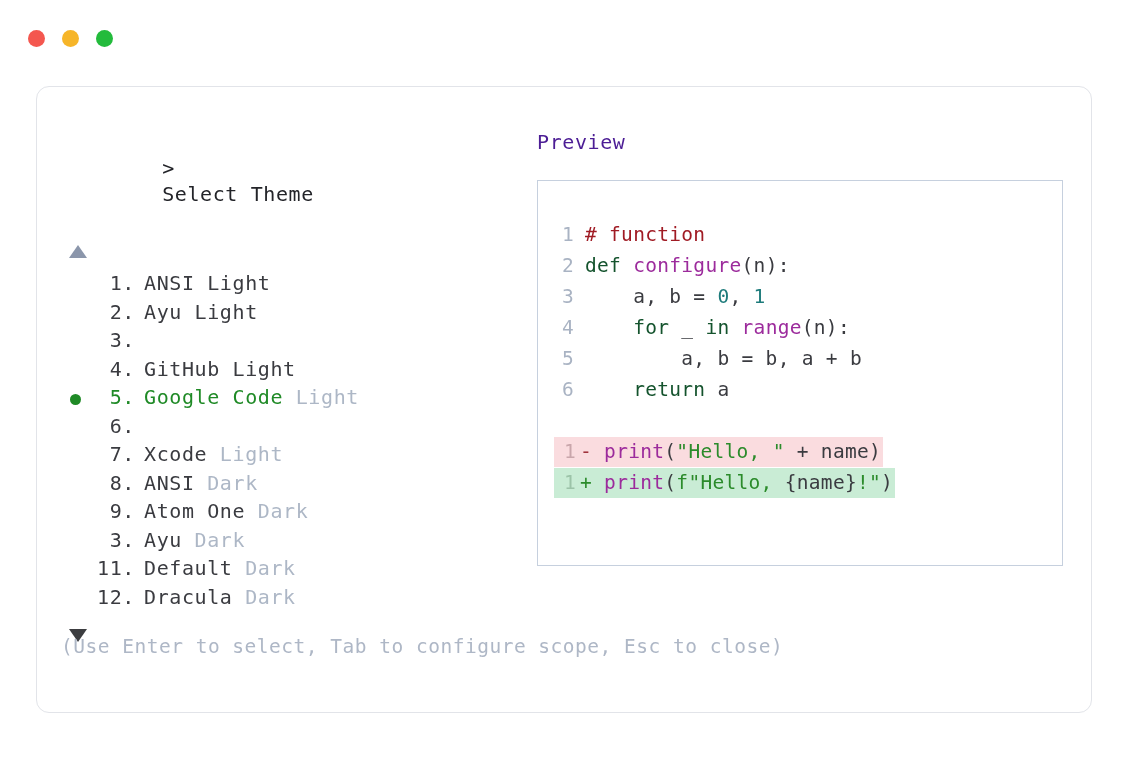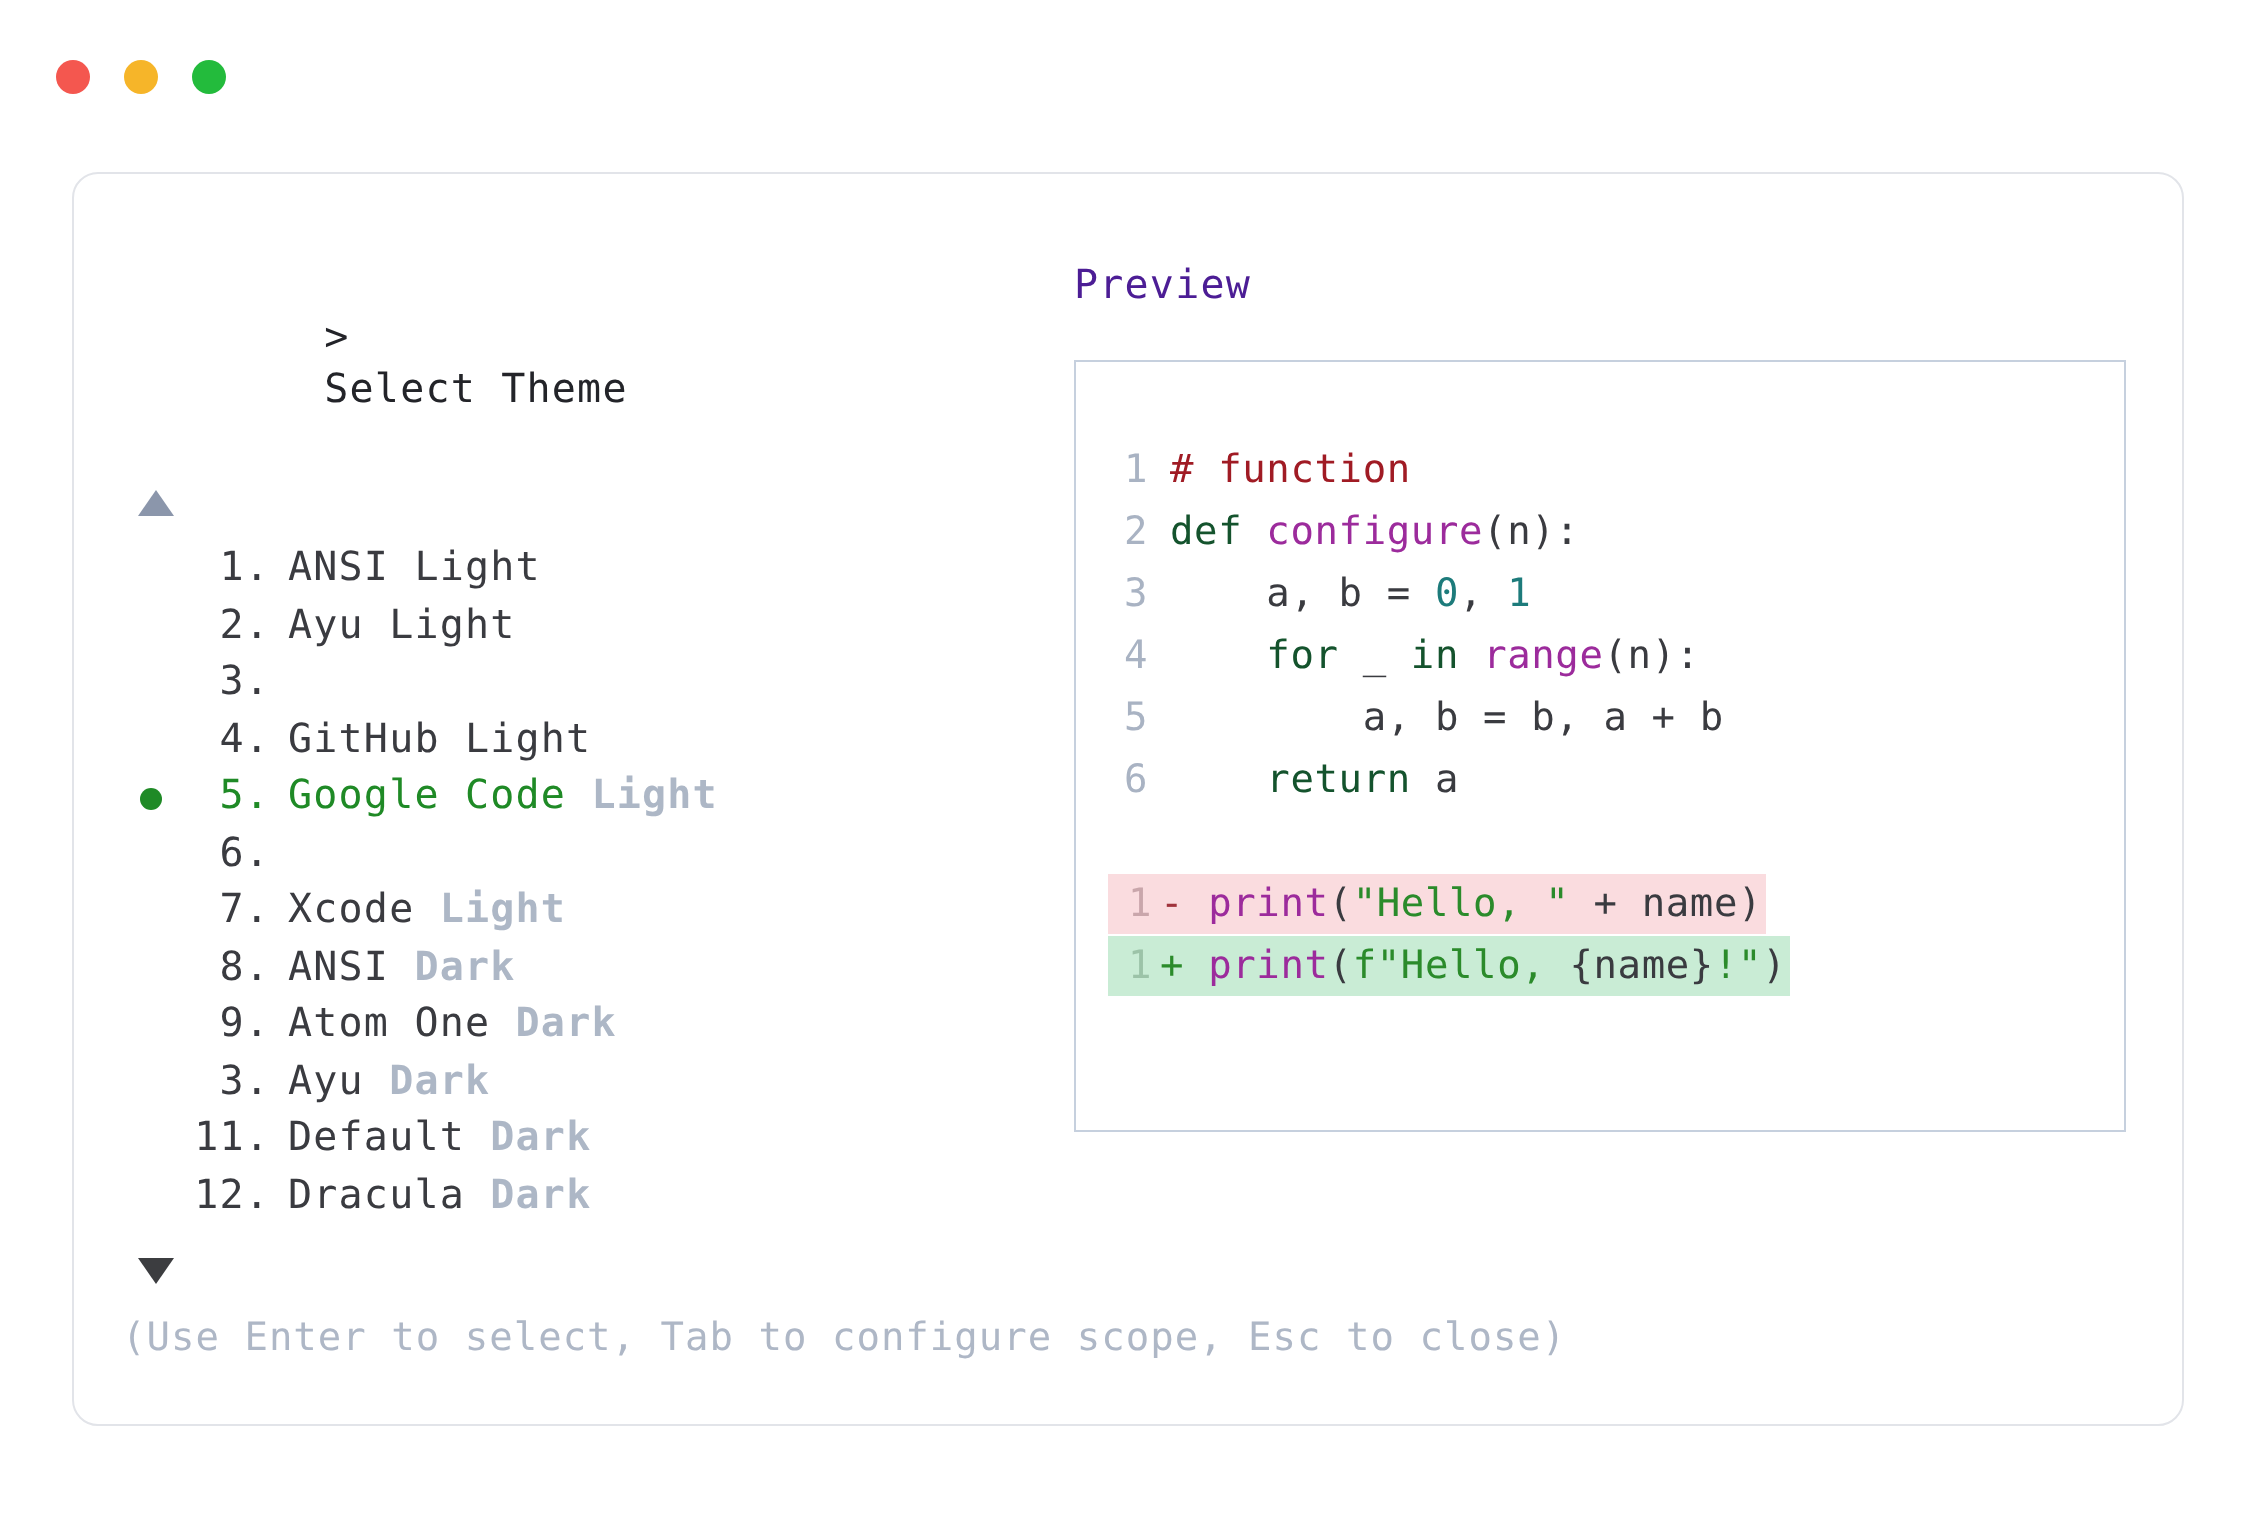--- a/index.html
+++ b/index.html
@@ -113,31 +113,31 @@
     background: #1f8a26;
   }
   .idx {
     width: 46px;
     flex: 0 0 46px;
     text-align: right;
     color: #3a3b40;
   }
   .theme-name { color: #3a3b40; margin-left: 9px; text-align: center; }
   .theme-variant { color: #3a3b40; }
-  .theme-variant.dim { color: #adb7c6; font-weight: bold; }
+  .theme-variant.dim { color: #adb7c6; }
 
   .theme-row.selected .idx,
   .theme-row.selected .idx-dot,
   .theme-row.selected .theme-name { color: #1f8a26; }
   .theme-row.selected .theme-variant.dim { color: #adb7c6; }
 
   .footer-hint {
     position: absolute;
     left: 24px;
-    bottom: 32px;
+    bottom: 54px;
     font-size: 19.5px;
     letter-spacing: 0.5px;
     color: #aeb7c6;
     white-space: pre;
   }
 
   
   .preview {
     position: absolute;
     left: 500px;

